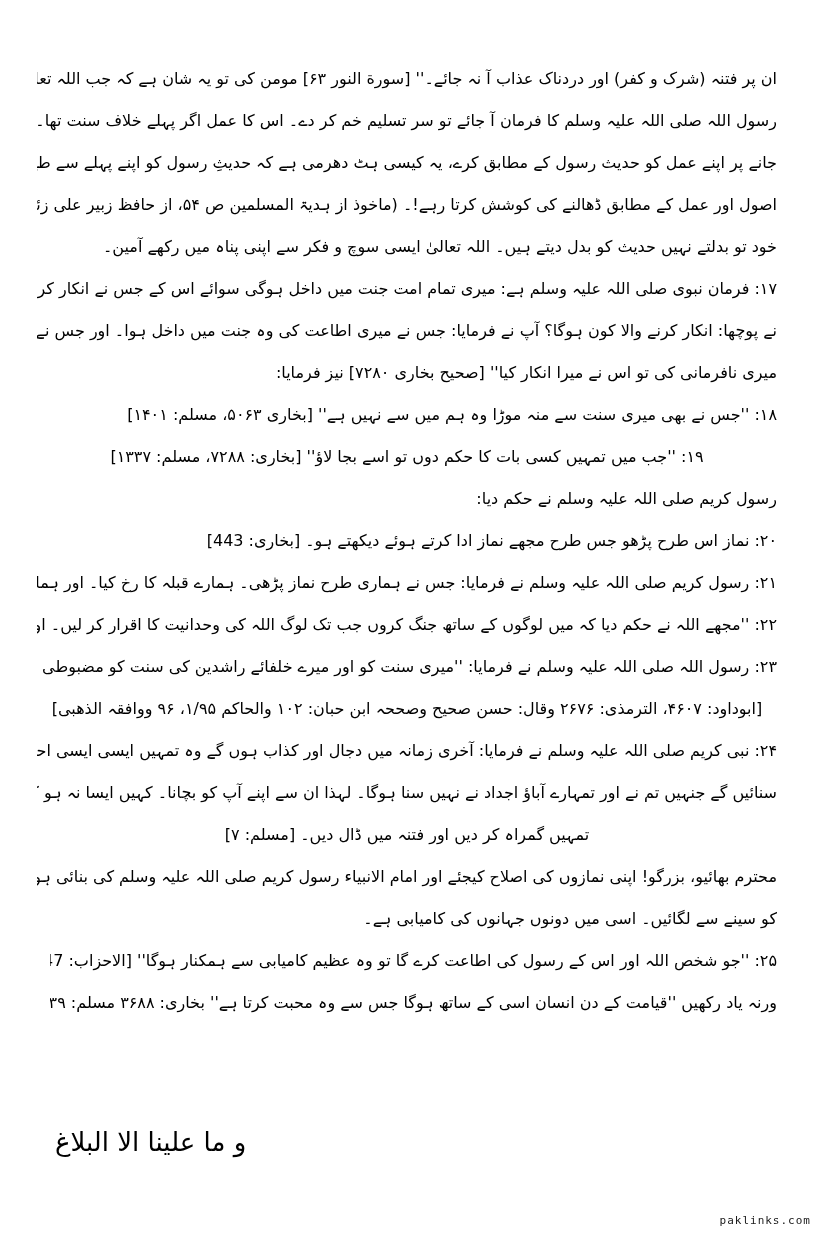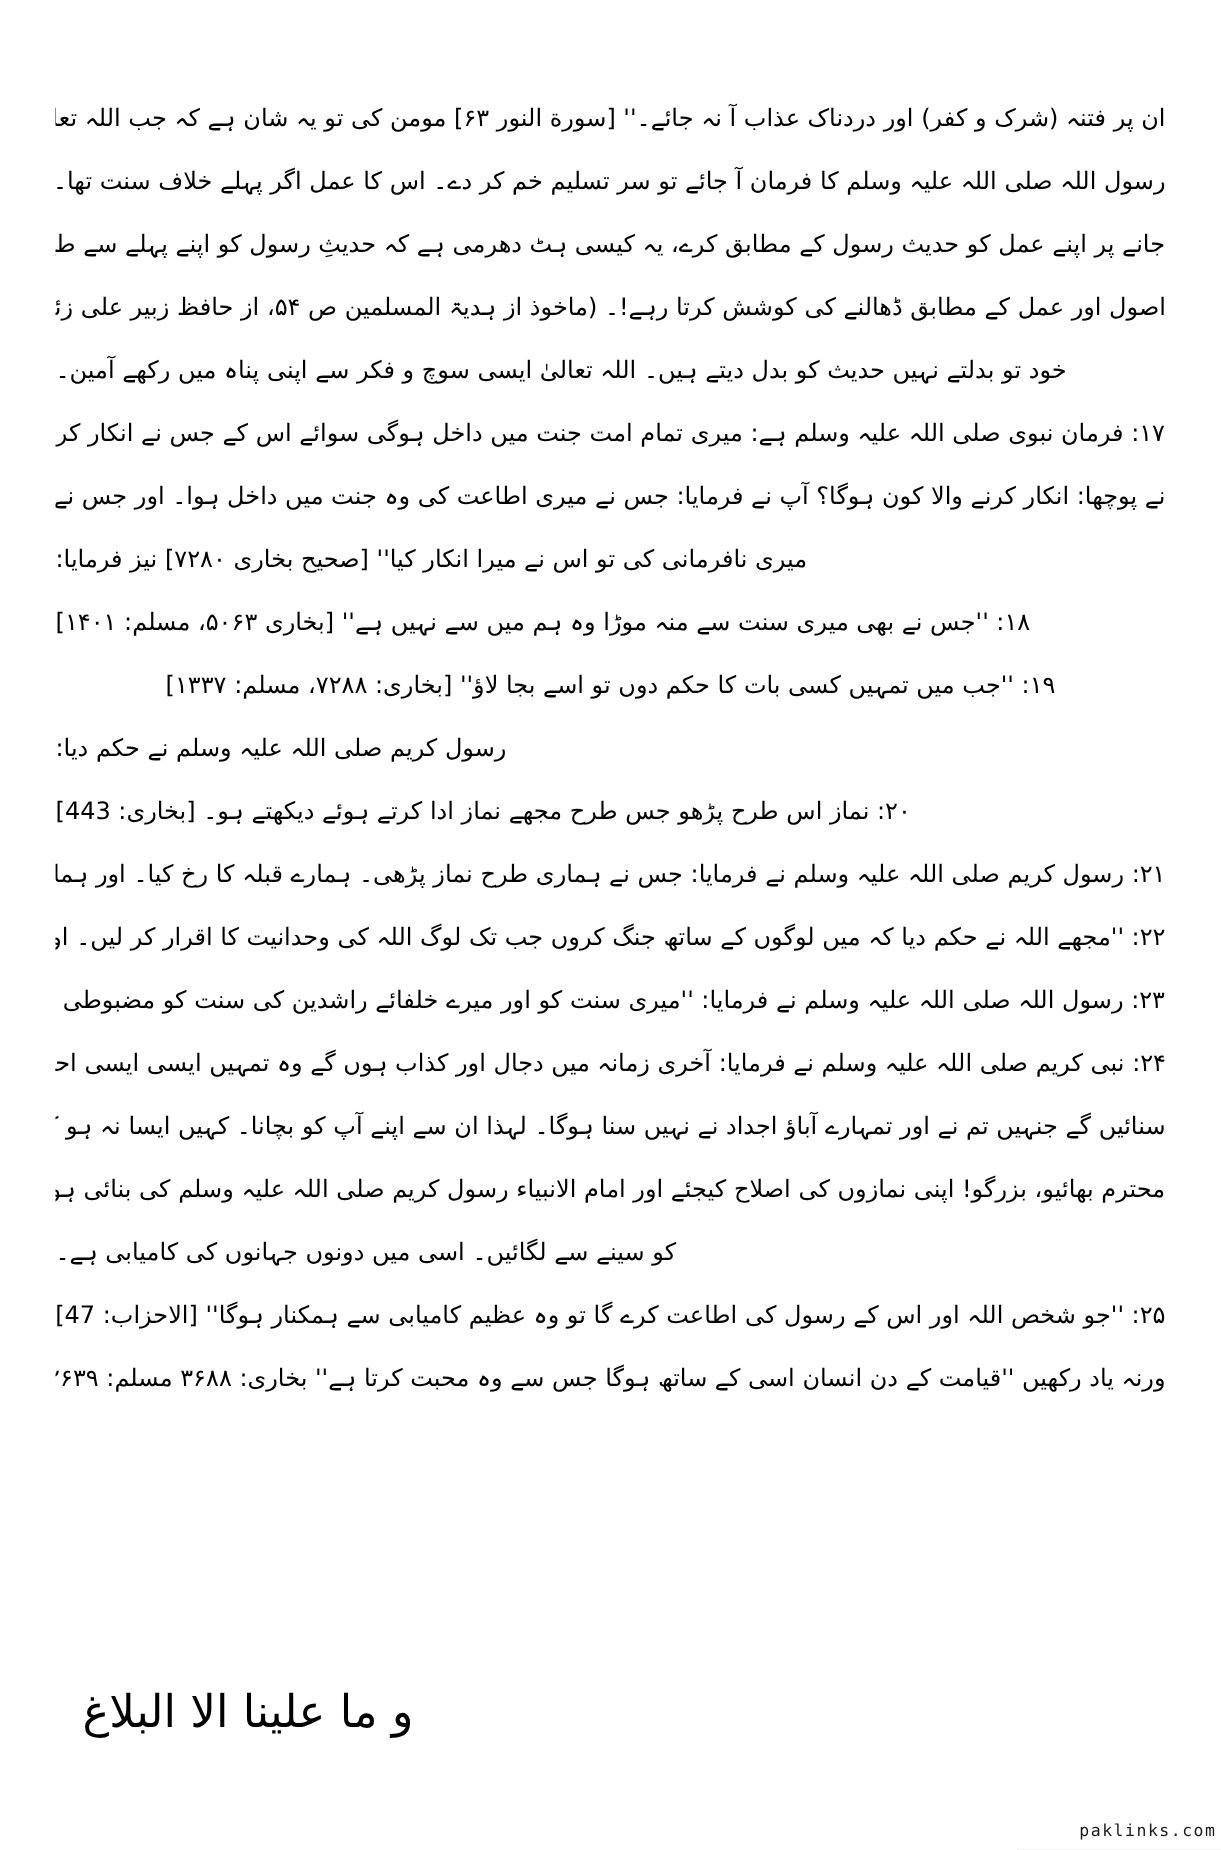--- a/index.html
+++ b/index.html
@@ -24,27 +24,27 @@
   .line {
     height: 42px;
     line-height: 42px;
     font-size: 16px;
     white-space: nowrap;
     overflow: hidden;
     color: #000000;
   }
   .line.justify { text-align: justify; text-align-last: justify; }
   .line.center  { text-align: center; }
-  .line.right   { text-align: left; }
+  .line.right   { text-align: right; margin-left: 13px; }
   .closing-phrase {
     position: absolute;
     top: 1120px;
     left: 55px;
     direction: rtl;
-    font-size: 30px;
+    font-size: 26px;
     line-height: 44px;
     color: #000000;
     font-family: "DejaVu Sans", sans-serif;
   }
   .watermark {
     position: absolute;
     top: 1214px;
     right: 3px;
     font-family: "DejaVu Sans Mono", monospace;
     font-size: 11px;
@@ -66,22 +66,24 @@
       <div class="line justify" dir="rtl">۱۷: فرمان نبوی صلی اللہ علیہ وسلم ہے: میری تمام امت جنت میں داخل ہوگی سوائے اس کے جس نے انکار کر دیا۔ کسی</div>
       <div class="line justify" dir="rtl">نے پوچھا: انکار کرنے والا کون ہوگا؟ آپ نے فرمایا: جس نے میری اطاعت کی وہ جنت میں داخل ہوا۔ اور جس نے</div>
       <div class="line right" dir="rtl">میری نافرمانی کی تو اس نے میرا انکار کیا'' [صحیح بخاری ۷۲۸۰]  نیز فرمایا:</div>
       <div class="line right" dir="rtl">۱۸: ''جس نے بھی میری سنت سے منہ موڑا وہ ہم میں سے نہیں ہے'' [بخاری ۵۰۶۳، مسلم: ۱۴۰۱]</div>
       <div class="line center" dir="rtl">۱۹: ''جب میں تمہیں کسی بات کا حکم دوں تو اسے بجا لاؤ'' [بخاری: ۷۲۸۸، مسلم: ۱۳۳۷]</div>
       <div class="line right" dir="rtl">رسول کریم صلی اللہ علیہ وسلم نے حکم دیا:</div>
       <div class="line right" dir="rtl">۲۰: نماز اس طرح پڑھو جس طرح مجھے نماز ادا کرتے ہوئے دیکھتے ہو۔ [بخاری: 443]</div>
       <div class="line justify" dir="rtl">۲۱: رسول کریم صلی اللہ علیہ وسلم نے فرمایا: جس نے ہماری طرح نماز پڑھی۔ ہمارے قبلہ کا رخ کیا۔ اور ہمارا ذبیحہ کھایا تو</div>
       <div class="line justify" dir="rtl">۲۲: ''مجھے اللہ نے حکم دیا کہ میں لوگوں کے ساتھ جنگ کروں جب تک لوگ اللہ کی وحدانیت کا اقرار کر لیں۔ اور</div>
       <div class="line justify" dir="rtl">۲۳: رسول اللہ صلی اللہ علیہ وسلم نے فرمایا: ''میری سنت کو اور میرے خلفائے راشدین کی سنت کو مضبوطی سے پکڑ لو''</div>
+      <div class="line center" dir="rtl">[ابوداود: ۴۶۰۷، الترمذی: ۲۶۷۶ وقال: حسن صحیح وصححہ ابن حبان: ۱۰۲ والحاکم ۱/۹۵، ۹۶ ووافقہ الذھبی]</div>
       <div class="line justify" dir="rtl">۲۴: نبی کریم صلی اللہ علیہ وسلم نے فرمایا: آخری زمانہ میں دجال اور کذاب ہوں گے وہ تمہیں ایسی ایسی احادیث</div>
       <div class="line justify" dir="rtl">سنائیں گے جنہیں تم نے اور تمہارے آباؤ اجداد نے نہیں سنا ہوگا۔ لہذا ان سے اپنے آپ کو بچانا۔ کہیں ایسا نہ ہو کہ وہ</div>
+      <div class="line center" dir="rtl">تمہیں گمراہ کر دیں اور فتنہ میں ڈال دیں۔ [مسلم: ۷]</div>
       <div class="line justify" dir="rtl">محترم بھائیو، بزرگو! اپنی نمازوں کی اصلاح کیجئے اور امام الانبیاء رسول کریم صلی اللہ علیہ وسلم کی بنائی ہوئی ''نماز محمدی''</div>
       <div class="line right" dir="rtl">کو سینے سے لگائیں۔ اسی میں دونوں جہانوں کی کامیابی ہے۔</div>
       <div class="line right" dir="rtl">۲۵: ''جو شخص اللہ اور اس کے رسول کی اطاعت کرے گا تو وہ عظیم کامیابی سے ہمکنار ہوگا'' [الاحزاب: 47]</div>
       <div class="line right" dir="rtl">ورنہ یاد رکھیں ''قیامت کے دن انسان اسی کے ساتھ ہوگا جس سے وہ محبت کرتا ہے'' بخاری: ۳۶۸۸ مسلم: ۲۶۳۹</div>
     </div>
   <div class="closing-phrase" dir="rtl">و ما علينا الا البلاغ</div>
   <div class="watermark">paklinks.com</div>
 </div>
 
 </body></html>

